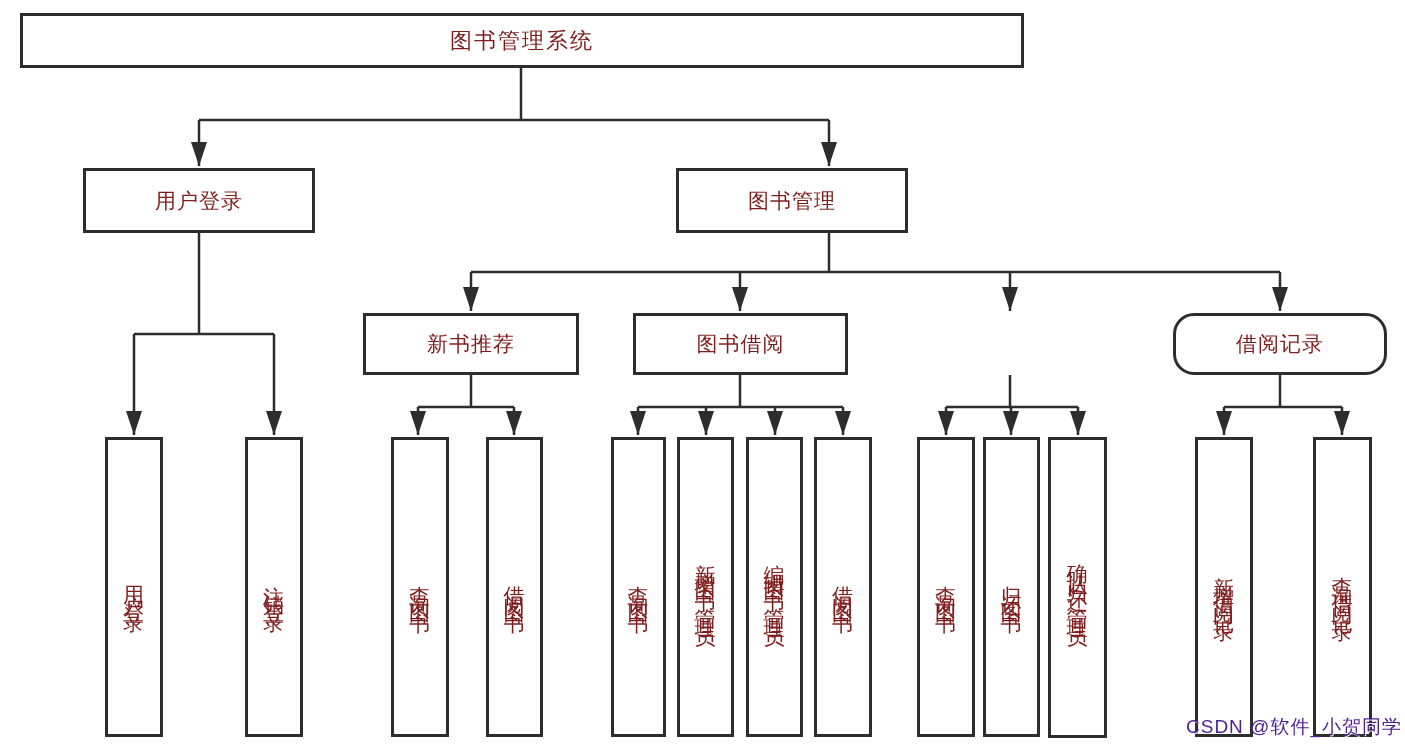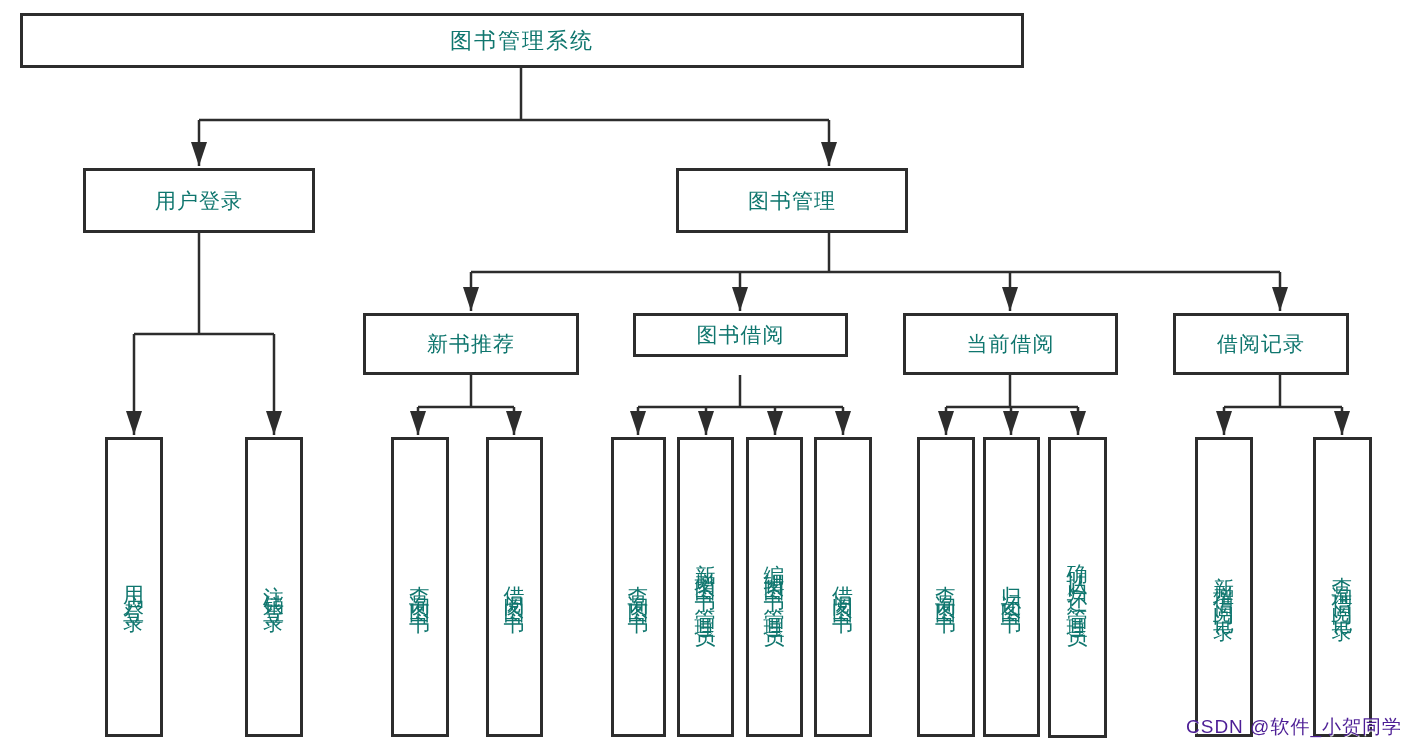--- a/index.html
+++ b/index.html
@@ -15,21 +15,21 @@
     position: absolute;
     left: 0; top: 0;
     width: 1405px; height: 747px;
     z-index: 1;
   }
   .box {
     position: absolute;
     box-sizing: border-box;
     background: #ffffff;
     border: 3px solid #2d2d2d;
-    color: #0f766e;
+    color: #7f1d1d;
     display: flex;
     align-items: center;
     justify-content: center;
     z-index: 2;
     text-align: right;
   }
   .hbox {
     font-size: 21px;
     letter-spacing: 1px;
     white-space: nowrap;
@@ -112,23 +112,22 @@
       <line x1="1342" y1="407" x2="1342" y2="435" marker-end="url(#arrow)"></line>
     </g>
   </svg>
 
   <div class="box hbox rootbox" style="left:20px; top:13px; width:1004px; height:55px;">图书管理系统</div>
 
   <div class="box hbox" style="left:83px; top:168px; width:232px; height:65px;">用户登录</div>
   <div class="box hbox" style="left:676px; top:168px; width:232px; height:65px;">图书管理</div>
 
   <div class="box hbox" style="left:363px; top:313px; width:216px; height:62px;">新书推荐</div>
-  <div class="box hbox" style="left:633px; top:313px; width:215px; height:44px;">图书借阅</div>
-  <div class="box hbox" style="left:903px; top:313px; width:215px; height:62px;">当前借阅</div>
-  <div class="box hbox" style="left:1173px; top:313px; width:176px; height:62px;">借阅记录</div>
+  <div class="box hbox" style="left:633px; top:313px; width:215px; height:62px;">图书借阅</div>
+  <div class="box hbox" style="left:1173px; top:313px; width:214px; height:62px;border-radius:21px;">借阅记录</div>
 
   <div class="box leaf" style="left:105px; top:437px; width:58px; height:300px;">用户登录</div>
   <div class="box leaf" style="left:245px; top:437px; width:58px; height:300px;">注销登录</div>
 
   <div class="box leaf" style="left:391px; top:437px; width:58px; height:300px;">查询图书</div>
   <div class="box leaf" style="left:486px; top:437px; width:57px; height:300px;">借阅图书</div>
 
   <div class="box leaf" style="left:611px; top:437px; width:55px; height:300px;">查询图书</div>
   <div class="box leaf" style="left:677px; top:437px; width:57px; height:300px;">新增图书（管理员）</div>
   <div class="box leaf" style="left:746px; top:437px; width:57px; height:300px;">编辑图书（管理员）</div>

